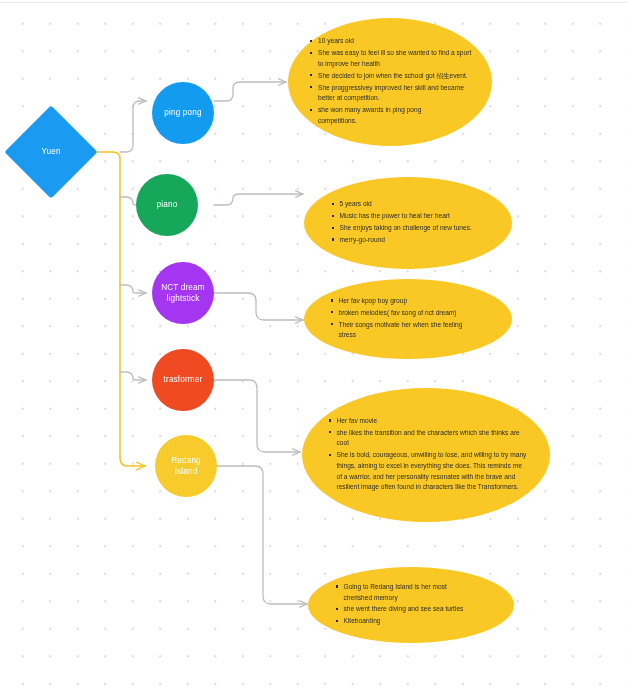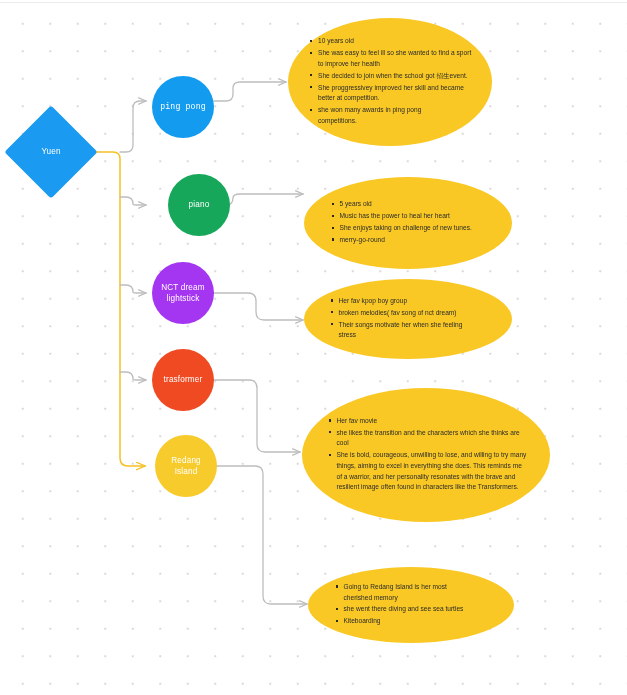--- a/index.html
+++ b/index.html
@@ -141,25 +141,25 @@
 
     <g>
       <path d="M214,466 H255 Q263,466 263,474 V596 Q263,604 271,604 H307" fill="none" stroke="#bdbdbd" stroke-width="1.3" stroke-linecap="round" marker-end="url(#arrGray)"></path>
     </g>
   </svg>
 
   <div class="node diamond" style="left: 18px; top: 119px; background: rgb(26, 154, 240);">
     <span class="dlabel">Yuen</span>
   </div>
 
-  <div class="node circle" style="left: 152px; top: 76px; background: rgb(19, 155, 240); font-family: Liberation Mono, monospace;">
+  <div class="node circle" style="left: 152px; top: 82px; background: rgb(19, 155, 240);">
     <span class="clabel">ping pong</span>
   </div>
 
-  <div class="node circle" style="left: 168px; top: 174px; background: rgb(23, 167, 90);">
+  <div class="node circle" style="left: 136px; top: 174px; background: rgb(23, 167, 90);">
     <span class="clabel">piano</span>
   </div>
 
   <div class="node circle" style="left: 152px; top: 349px; background: rgb(240, 74, 35);">
     <span class="clabel">trasformer</span>
   </div>
 
   <div class="node circle" style="left: 152px; top: 262px; background: rgb(164, 53, 240);">
     <span class="clabel">
         <span style="display:block">NCT dream</span>

